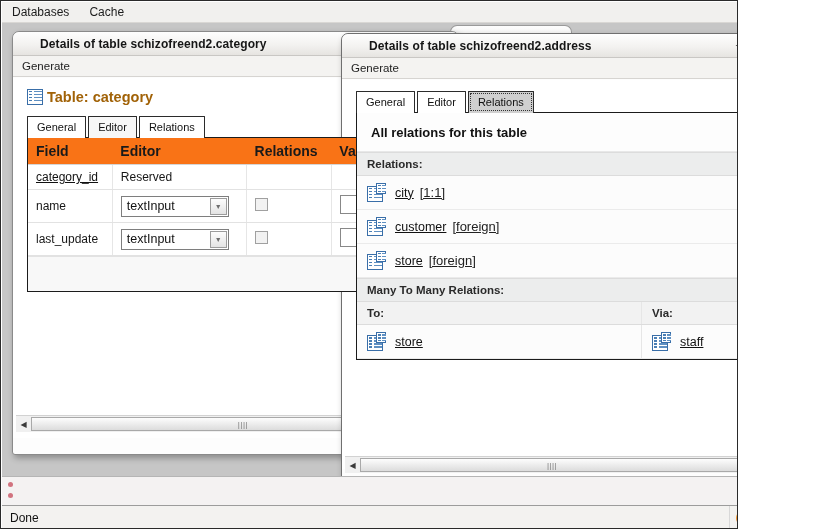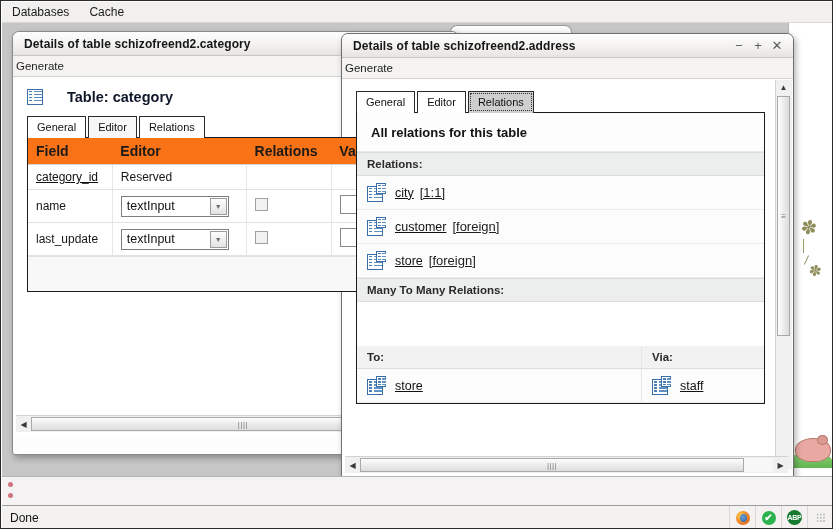--- a/index.html
+++ b/index.html
@@ -4,21 +4,21 @@
 <style>
   html, body {
     margin: 0; padding: 0;
     width: 833px; height: 529px;
     overflow: hidden;
     font-family: "Liberation Sans", sans-serif;
     background: #ffffff;
   }
   #root {
     position: relative;
-    width: 833px; height: 529px;
+    width: 738px; height: 529px;
     background: #ffffff;
     border: 1px solid #2a2a2a;
     box-sizing: border-box;
     overflow: hidden;
   }
 
   
   .menubar {
     position: absolute; left: 1px; top: 1px;
     width: 831px; height: 21px;
@@ -84,53 +84,53 @@
   .titlebar {
     height: 24px;
     background: linear-gradient(to bottom,#fefefe 0%,#f3f2f0 55%,#e6e4e1 100%);
     border-bottom: 1px solid #c9c7c4;
     display: flex; align-items: center;
     border-radius: 6px 6px 0 0;
     box-sizing: border-box;
   }
   .titlebar .title {
     font-size: 12px; font-weight: bold; color: #161616;
-    padding-left: 11px; white-space: nowrap;
+    padding-left: 27px; white-space: nowrap;
     letter-spacing: .1px;
   }
   .winbtns { margin-left: auto; display: flex; gap: 3px; padding-right: 8px; }
   .winbtn {
     width: 16px; height: 15px;
     display: flex; align-items: center; justify-content: center;
     font-size: 13px; color: #5c5c5c;
     border-radius: 2px;
     cursor: default;
   }
 
   .toolstrip {
     height: 21px;
     background: #f4f3f1;
     border-bottom: 1px solid #d6d4d1;
     display: flex; align-items: center;
     font-size: 11.5px; color: #1d1d1d;
     box-sizing: border-box;
   }
-  .toolstrip .ti { padding: 2px 3px; cursor: default; }
+  .toolstrip .ti { padding: 2px 9px; cursor: default; }
 
   .winbody {
     position: absolute; left: 0; right: 0;
     background: #ffffff;
     overflow: hidden;
   }
 
   
   .tableheading {
-    display: flex; align-items: center; gap: 24px;
+    display: flex; align-items: center; gap: 4px;
     padding: 11px 0 0 14px;
-    font-size: 14.5px; font-weight: bold; color: #0f172a;
+    font-size: 14.5px; font-weight: bold; color: #a16207;
   }
 
   
   .tbl-ico {
     width: 16px; height: 16px; position: relative;
     border: 1px solid #396ea8; background: #fff;
     box-sizing: border-box; flex: 0 0 auto;
   }
   .tbl-ico::before {
     content: ""; position: absolute; left: 1px; top: 1px;
@@ -253,21 +253,21 @@
   .rel-row {
     display: flex; align-items: center; gap: 6px;
     padding: 9px 10px; font-size: 12.5px;
     background: #fcfcfc;
     border-bottom: 1px solid #ebebeb;
   }
   .rel-row a { color: #111; text-decoration: underline; }
   .rel-row .meta { font-size: 13px; color: #222; text-decoration: underline; }
   .m2m-head {
     display: flex; font-size: 11.5px; font-weight: bold; color: #2a2a2a;
-    background: #f2f2f2; border-bottom: 1px solid #dcdcdc; margin-top: 44px;
+    background: #f2f2f2; border-bottom: 1px solid #dcdcdc;
   }
   .m2m-head div { padding: 5px 10px; }
   .m2m-row {
     display: flex; background: #fcfcfc; border-bottom: 1px solid #ebebeb;
   }
   .m2m-cell {
     display: flex; align-items: center; gap: 6px;
     padding: 9px 10px; font-size: 12.5px;
   }
   .m2m-cell a { color: #111; text-decoration: underline; }

